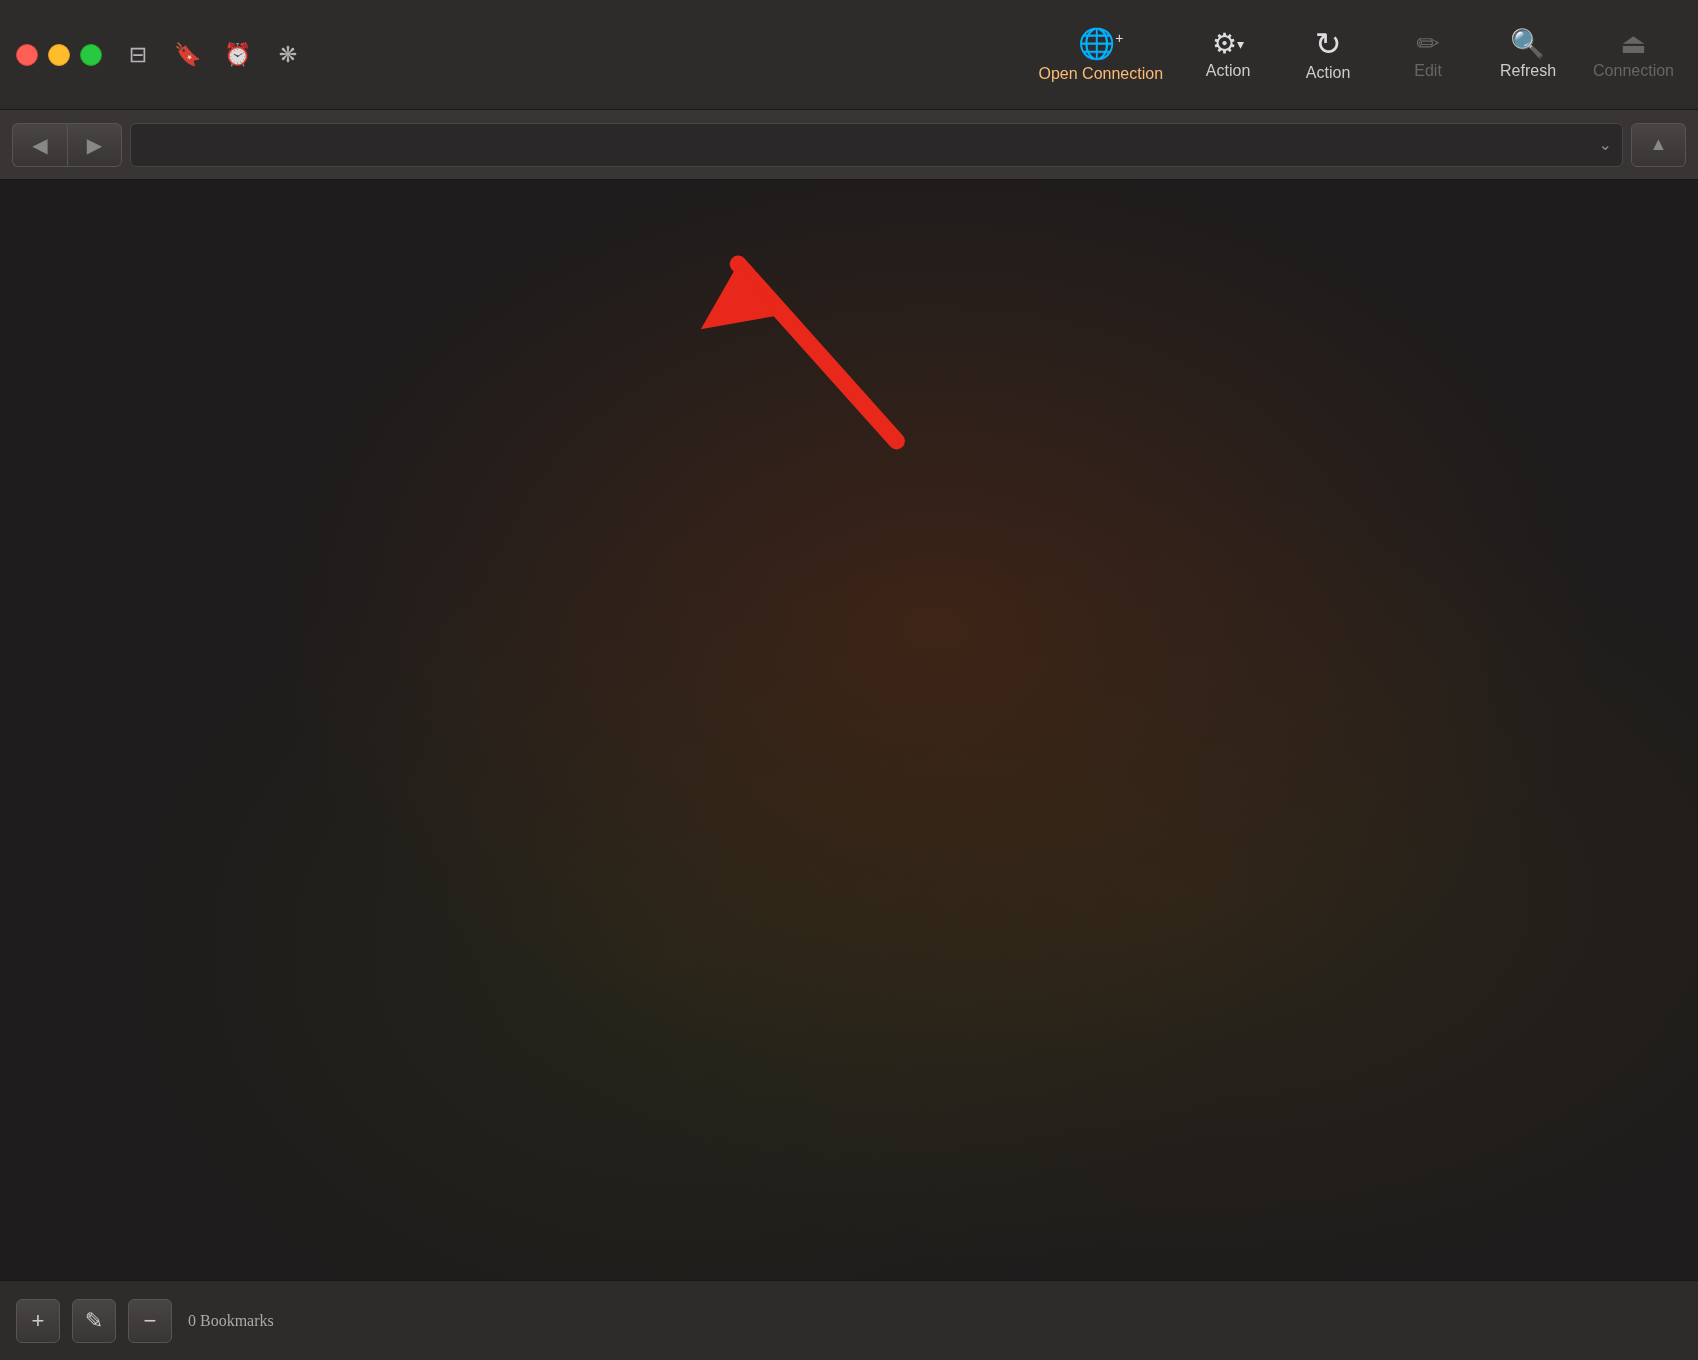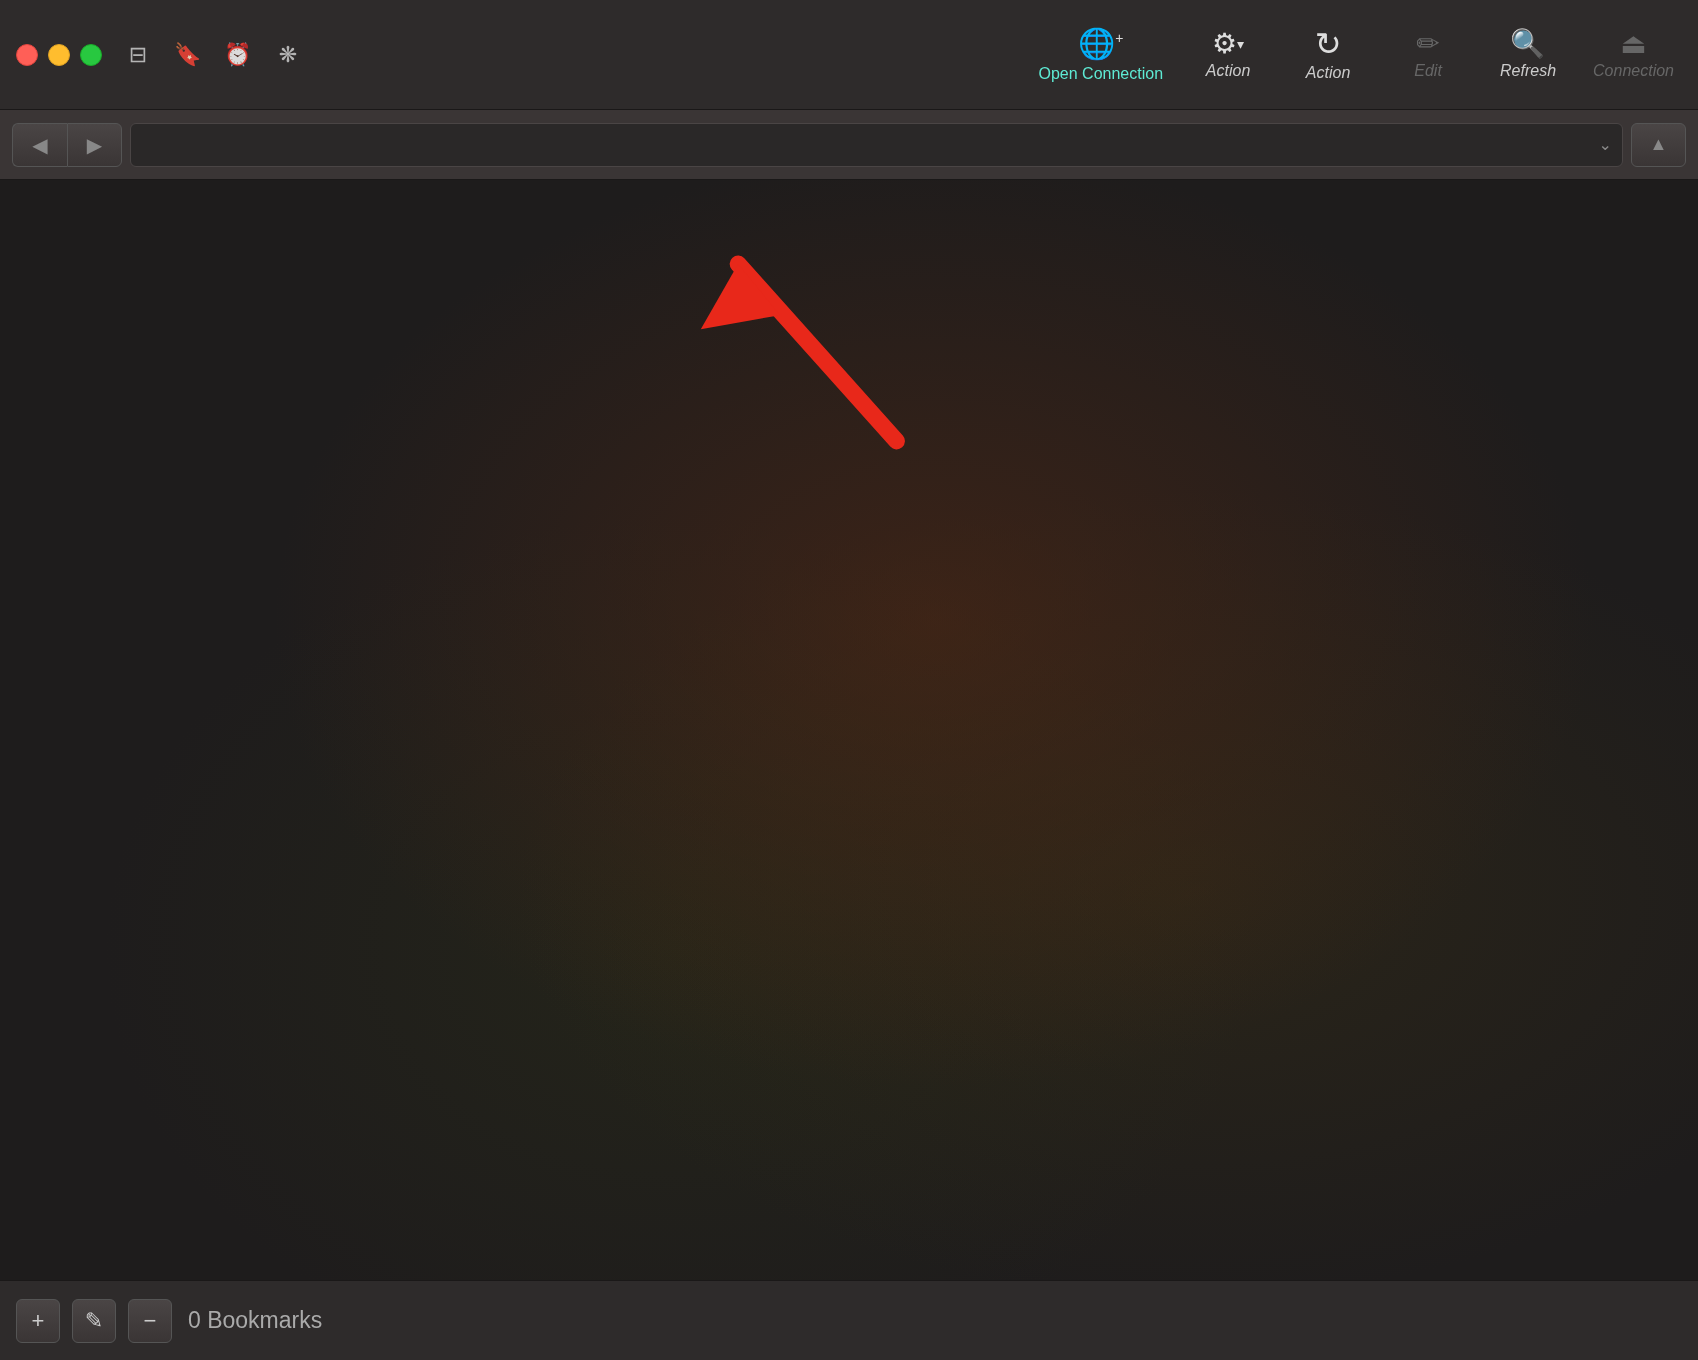--- a/index.html
+++ b/index.html
@@ -83,21 +83,20 @@
       display: flex;
       align-items: center;
       justify-content: center;
       color: #ddd;
     }
 
     .toolbar-btn .btn-label {
       font-size: 16px;
       color: #ccc;
       white-space: nowrap;
-      font-style: italic;
     }
 
     .toolbar-btn.dimmed .btn-icon,
     .toolbar-btn.dimmed .btn-label {
       color: #666;
     }
 
     .open-connection-btn {
       display: flex;
       flex-direction: column;
@@ -107,21 +106,21 @@
       min-width: 100px;
     }
 
     .open-connection-btn .btn-icon {
       font-size: 30px;
       color: #ddd;
     }
 
     .open-connection-btn .btn-label {
       font-size: 16px;
-      color: #5eead4;
+      color: #fdba74;
     }
 
     
     .navbar {
       width: 100%;
       height: 70px;
       background: #3a3535;
       display: flex;
       align-items: center;
       padding: 0 12px;
@@ -243,22 +242,23 @@
       color: #ccc;
       font-size: 22px;
       cursor: pointer;
       display: flex;
       align-items: center;
       justify-content: center;
     }
 
     .bookmarks-count {
       color: #aaa;
-      font-size: 23px;
+      font-size: 16px;
       margin-left: 4px;
+      font-family: Liberation Serif, serif;
     }
   </style>
 </head>
 <body>
 
 <div class="titlebar">
 
   <div class="traffic-lights">
     <div class="traffic-light tl-close"></div>
     <div class="traffic-light tl-minimize"></div>

